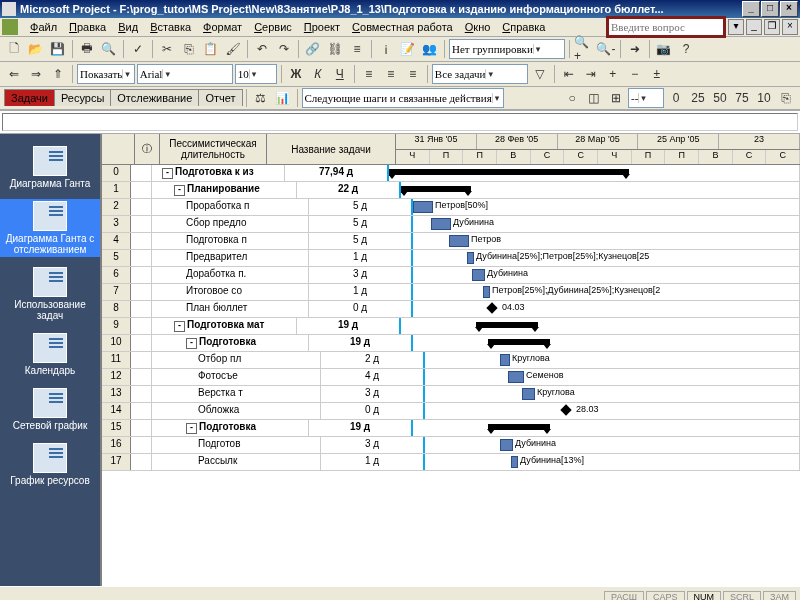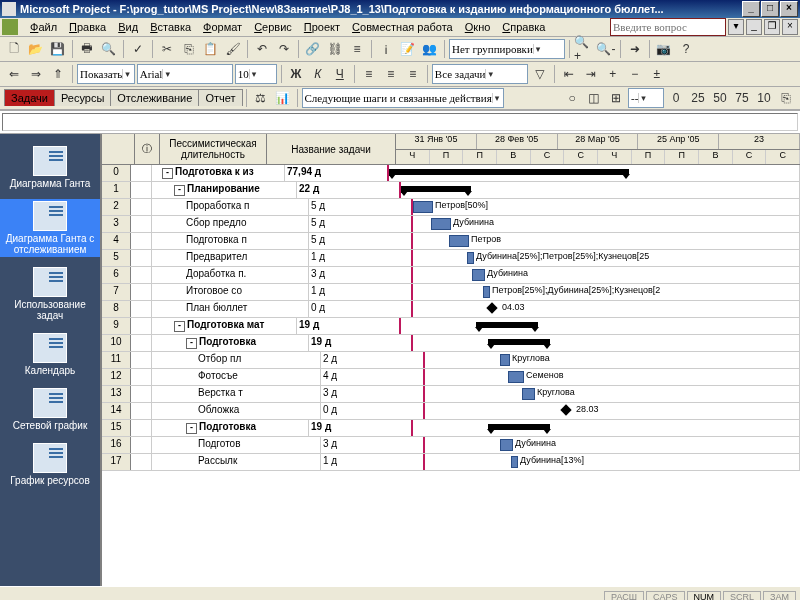--- a/index.html
+++ b/index.html
@@ -5,21 +5,21 @@
 html,body{margin:0;padding:0;font:11px Tahoma,Arial,sans-serif;background:#fff;color:#000;overflow:hidden;width:800px;height:600px}
 .titlebar{background:linear-gradient(#0a246a,#3a6ea5);color:#fff;height:18px;display:flex;align-items:center;padding:0 2px;font-weight:bold}
 .titlebar .icon{width:14px;height:14px;background:#e0e0e0;margin-right:4px;display:inline-block}
 .titlebar .controls{margin-left:auto;display:flex;gap:1px}
 .titlebar .controls span{width:16px;height:14px;background:#c0c0c0;border:1px solid #fff;border-right-color:#404040;border-bottom-color:#404040;color:#000;text-align:center;line-height:12px;font-size:10px;font-family:Arial}
 .menubar{background:#ece9d8;border-bottom:1px solid #aaa;height:18px;display:flex;align-items:center;padding:0 2px}
 .menubar .logo{width:16px;height:16px;background:#7a9e3f;margin-right:6px}
 .menubar .item{padding:2px 6px}
 .menubar .item u{text-decoration:underline}
 .menubar .q{margin-left:auto;display:flex;gap:2px;align-items:center}
-.menubar .q input{font:11px Tahoma;width:110px;height:14px;border:1px solid #7f1d1d}
+.menubar .q input{font:11px Tahoma;width:110px;height:14px;border:3px solid #7f1d1d}
 .menubar .q .bx{width:14px;height:14px;border:1px solid #808080;background:#ddd;text-align:center;line-height:12px;font-size:10px}
 .toolbar{background:#ece9d8;border-bottom:1px solid #aaa;height:24px;display:flex;align-items:center;padding:0 4px;gap:2px}
 .tbtn{width:20px;height:20px;display:flex;align-items:center;justify-content:center;font-size:12px;color:#333}
 .sep{width:1px;height:18px;background:#aaa;margin:0 2px}
 .combo{border:1px solid #7f9db9;background:#fff;height:18px;display:flex;align-items:center;padding:0 2px;font:11px Tahoma}
 .combo .arr{border-left:1px solid #ccc;padding:0 2px;color:#333;font-size:9px}
 .tabbar{background:#ece9d8;border-bottom:1px solid #aaa;height:22px;display:flex;align-items:center;padding:0 2px;gap:0}
 .tab{padding:2px 6px;border:1px solid #888;border-bottom:none;background:#e4e2d4;margin-right:-1px;font-size:11px}
 .tab.active{background:#b91c1c}
 .workspace{display:flex;height:calc(600px - 18px - 18px - 24px - 24px - 24px - 22px - 18px);background:#fff}
@@ -40,21 +40,21 @@
 .gantt-months{display:flex;height:15px;border-bottom:1px solid #808080}
 .gantt-months span{flex:1;border-right:1px solid #aaa;font-size:9px;text-align:center;overflow:hidden;white-space:nowrap}
 .gantt-days{display:flex;height:15px}
 .gantt-days span{flex:1;border-right:1px solid #ccc;font-size:9px;text-align:center}
 .grid-body{flex:1;overflow:hidden}
 .row{display:flex;height:16px;border-bottom:1px solid #ccc;font-size:10px}
 .cell{border-right:1px solid #ccc;padding:1px 2px;overflow:hidden;white-space:nowrap}
 .cell.rownum{width:24px;background:#ece9d8;text-align:center;border-right:1px solid #808080}
 .cell.info{width:16px;background:#fff}
 .cell.name{width:120px}
-.cell.dur{width:98px;text-align:left;border-right:2px solid #be185d}
+.cell.dur{width:98px;text-align:center;border-right:2px solid #0ea5e9}
 .cell.gantt{flex:1;position:relative;background:#fff}
 .bold{font-weight:bold}
 .outline{display:inline-block;width:9px;height:9px;border:1px solid #666;text-align:center;line-height:7px;font-size:9px;margin-right:2px;background:#fff}
 .bar-summary{position:absolute;height:6px;background:#000;top:4px}
 .bar-summary:before,.bar-summary:after{content:"";position:absolute;top:5px;border:4px solid transparent;border-top:5px solid #000}
 .bar-summary:before{left:-1px}
 .bar-summary:after{right:-1px}
 .bar-task{position:absolute;height:10px;background:#5a7db5;border:1px solid #2a4d85;top:2px}
 .bar-ms{position:absolute;width:8px;height:8px;background:#000;transform:rotate(45deg);top:3px}
 .bar-label{position:absolute;font-size:9px;color:#000;top:1px;white-space:nowrap}

